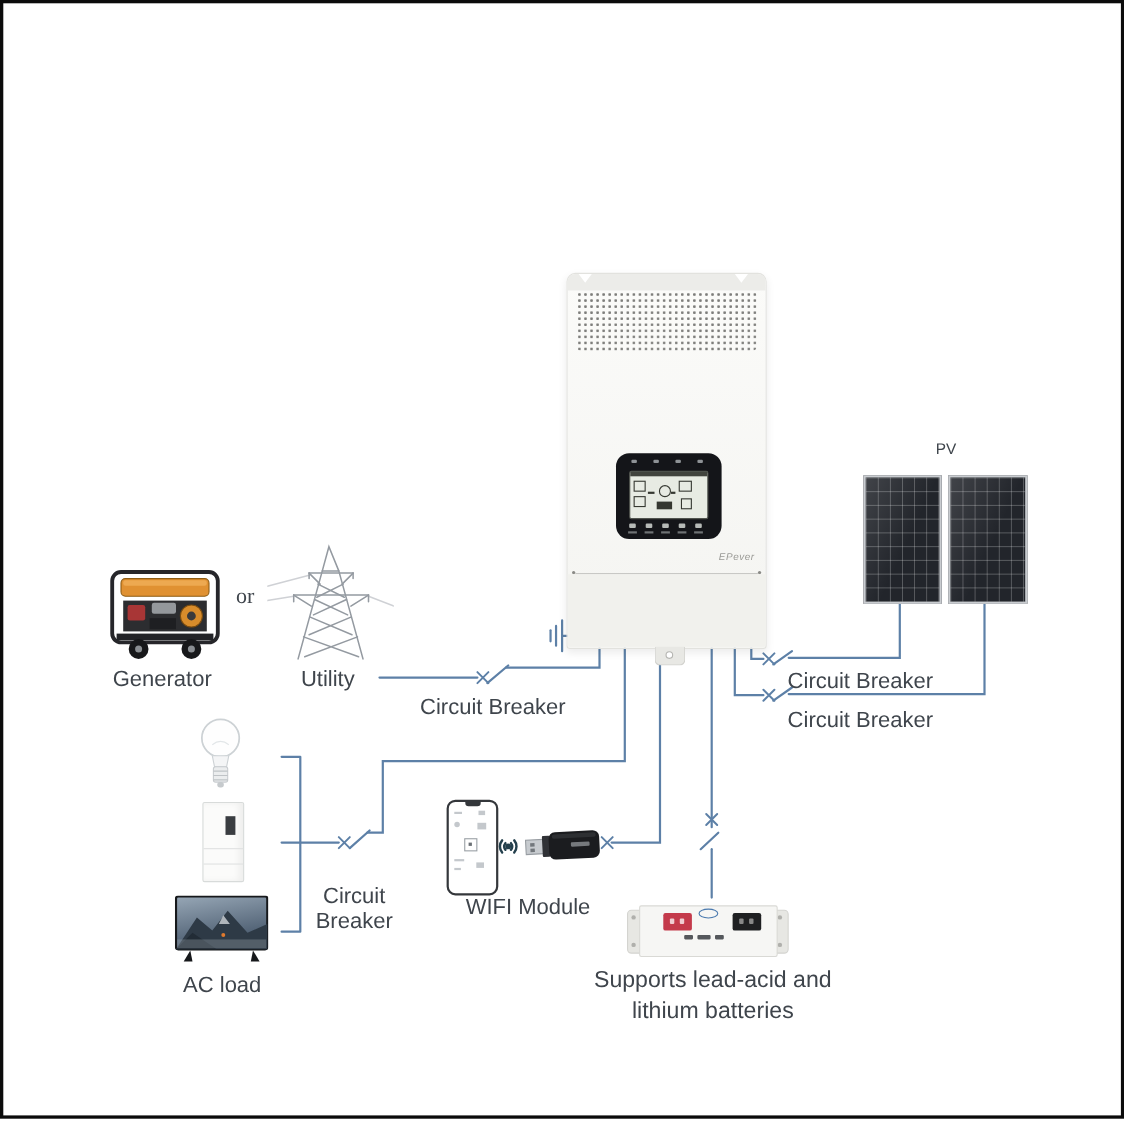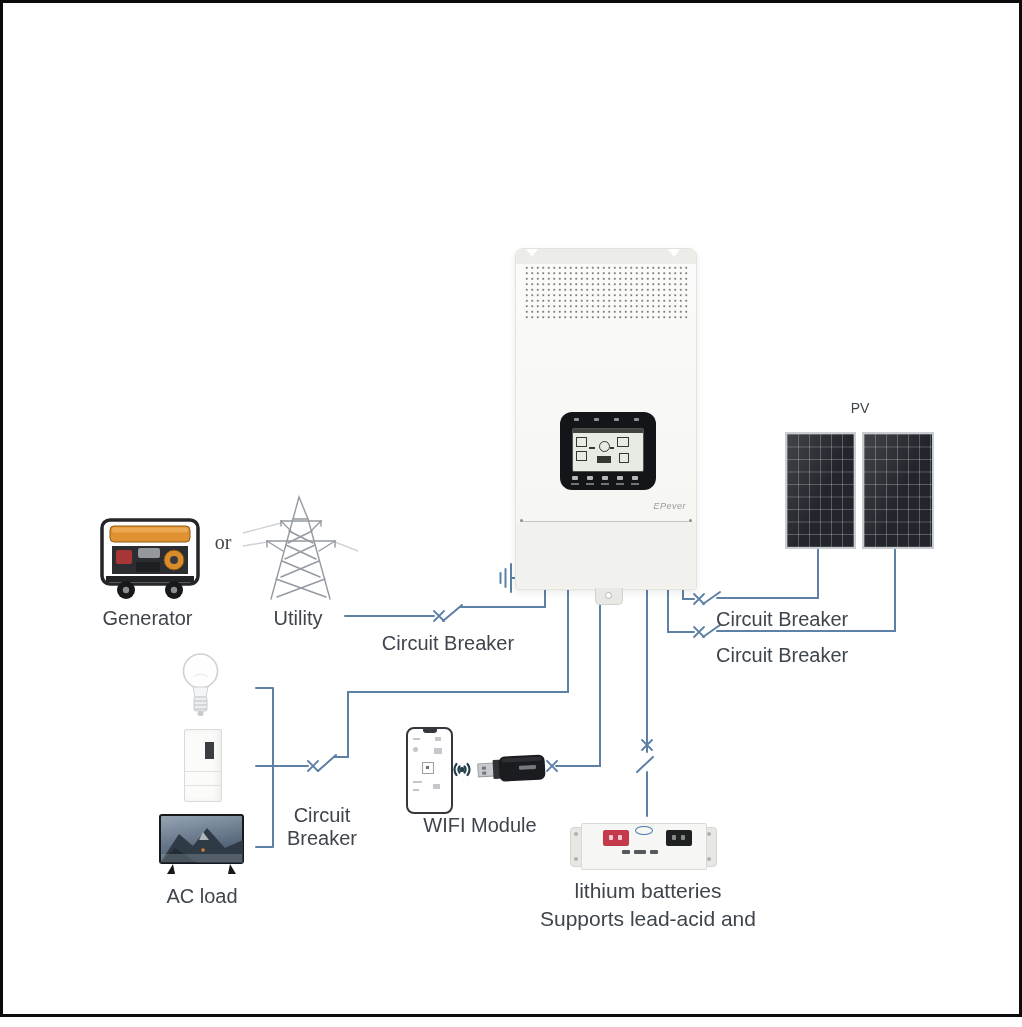--- a/index.html
+++ b/index.html
@@ -322,18 +322,18 @@
         <div class="tdot" style="left:6px;background:#888;"></div>
         <div class="tdot" style="left:15px;background:#888;"></div>
       </div>
       <div class="blogo"></div>
       <div class="dash" style="left:40px;width:8px;"></div>
       <div class="dash" style="left:52px;width:12px;"></div>
       <div class="dash" style="left:68px;width:8px;"></div>
     </div>
   </div>
   <div class="lbl ctr" style="left:498px;top:877px;width:300px;line-height:28px;font-size:21px;">
+    <div>Supports lead-acid and</div>
     <div>lithium batteries</div>
-    <div>Supports lead-acid and</div>
   </div>
 
   <div id="frame"></div>
 </div>
 
 </body></html>

